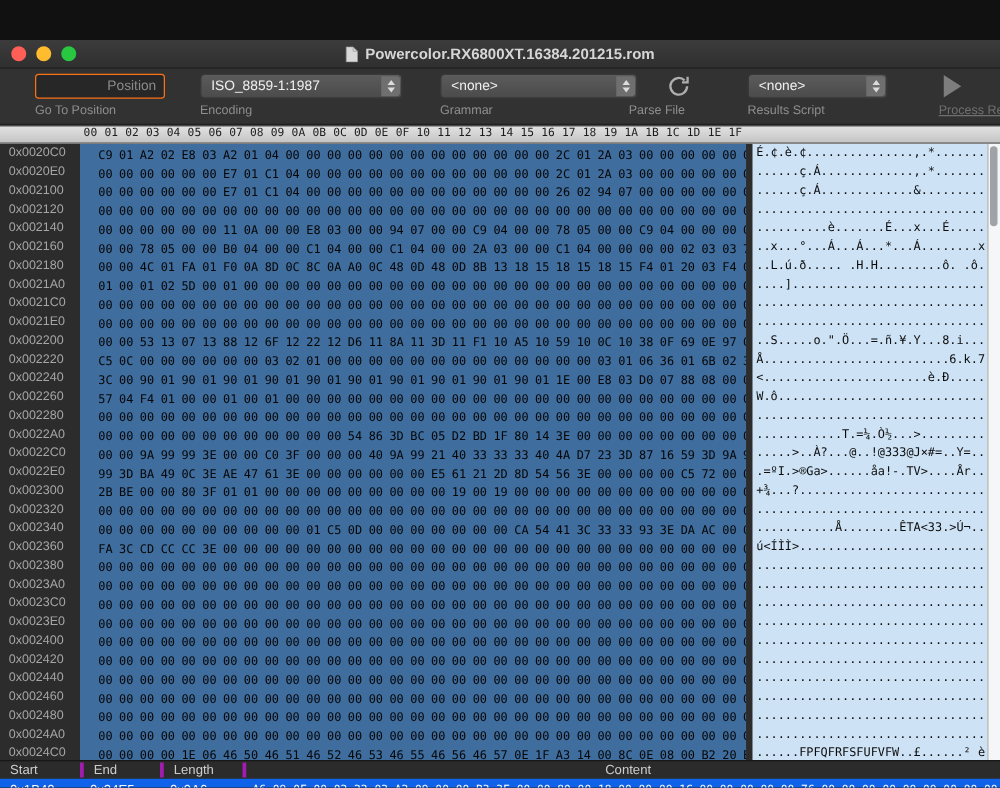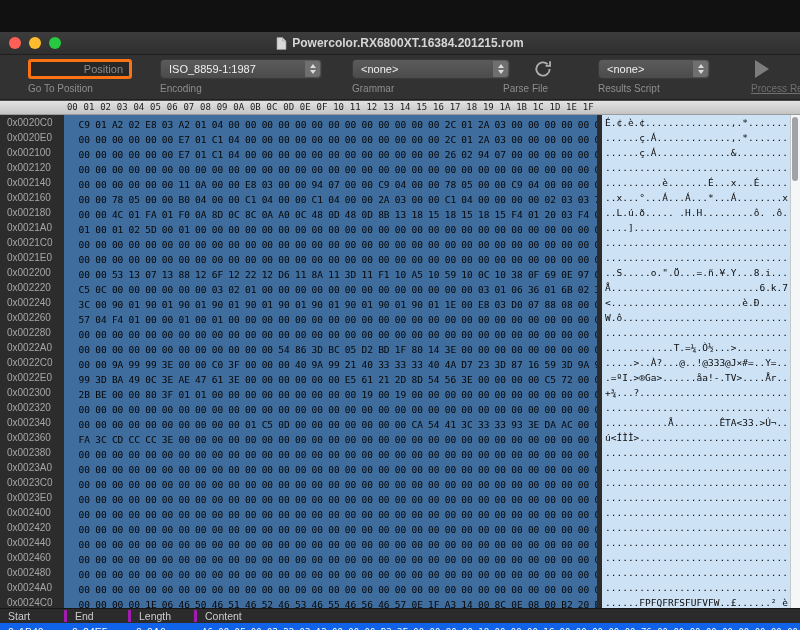--- a/index.html
+++ b/index.html
@@ -10,21 +10,21 @@
   .titlebar{height:22px;background:linear-gradient(#3c3c3c,#2f2f2f);border-bottom:1px solid #1e1e1e;
     position:relative;display:flex;align-items:center;justify-content:center;flex:0 0 22px;}
   .lights{position:absolute;left:9px;top:5px;display:flex;gap:8px;}
   .light{width:12px;height:12px;border-radius:50%;display:inline-block;}
   .light.red{background:#ff5f57;}.light.yellow{background:#febc2e;}.light.green{background:#28c840;}
   .title{display:flex;align-items:center;gap:5px;color:#d6d6d6;font-size:12px;font-weight:bold;}
 
   
   .toolbar{height:44px;flex:0 0 44px;background:#323232;position:relative;border-bottom:1px solid #202020;}
   .posfield{position:absolute;top:4px;left:28px;width:104px;height:20px;box-sizing:border-box;
-    background:#272727;border:3px solid #f97316;border-radius:3px;color:#9a9a9a;font-size:11px;
+    background:#272727;border:1px solid #f97316;border-radius:3px;color:#9a9a9a;font-size:11px;
     text-align:right;padding:0 6px;outline:none;font-family:"Liberation Sans",sans-serif;}
   .posfield::placeholder{color:#8a8a8a;}
   .popup{position:absolute;top:4px;height:20px;box-sizing:border-box;background:linear-gradient(#5b5b5b,#4b4b4b);
     border:1px solid #393939;border-radius:4px;color:#f0f0f0;font-size:11px;line-height:18px;
     padding:0 20px 0 8px;white-space:nowrap;overflow:hidden;cursor:default;}
   .chev{position:absolute;right:1px;top:1px;bottom:1px;width:15px;background:#6f6f6f;
     border-radius:0 3px 3px 0;display:flex;flex-direction:column;align-items:center;justify-content:center;}
   .chev i{display:block;width:0;height:0;border-left:3px solid transparent;border-right:3px solid transparent;}
   .chev i.up{border-bottom:4px solid #dcdcdc;margin-bottom:2px;}
   .chev i.dn{border-top:4px solid #dcdcdc;}
@@ -60,21 +60,21 @@
 
   
   .reshdr{height:14px;flex:0 0 14px;background:#2b2b2b;border-top:1px solid #171717;
     display:flex;align-items:center;color:#cccccc;font-size:10.5px;}
   .resrow{height:17px;flex:0 0 17px;background:#1063e8;display:flex;align-items:center;color:#ffffff;
     font-size:10.5px;overflow:hidden;}
   .rc{box-sizing:border-box;padding-left:8px;white-space:nowrap;overflow:hidden;}
   .rc.c1{width:64px;flex:0 0 64px;}
   .rc.c2{width:64px;flex:0 0 64px;}
   .rc.c3{width:66px;flex:0 0 66px;}
-  .rc.c4{flex:1 1 auto;}
+  .rc.c4{flex:1 1 auto;text-align:center;}
   .reshdr .rc{border-left:3px solid #a21caf;}
   .reshdr .rc.c1{border-left:none;}
   .mono{font-family:"DejaVu Sans Mono",monospace;font-size:9px;}
 
   
   .bottombar{height:22px;flex:0 0 22px;background:#060606;position:relative;}
   .gearcircle{position:absolute;left:3px;bottom:-5px;width:14px;height:14px;border-radius:50%;
     border:1px solid #3f3f3f;background:#161616;}
 </style>
 </head>

